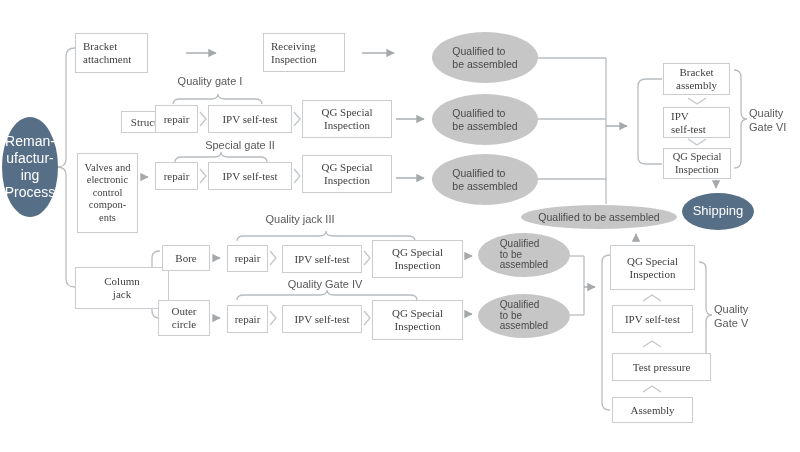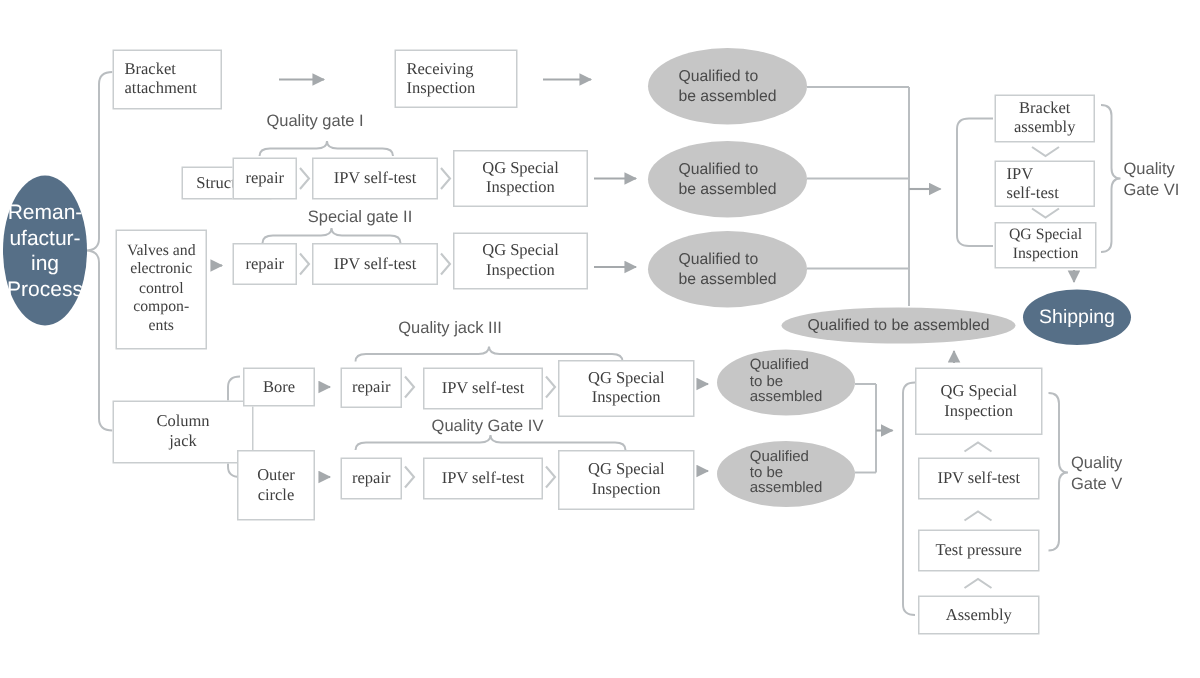--- a/index.html
+++ b/index.html
@@ -159,35 +159,35 @@
   <div class="box" style="left:162px;top:245px;width:48px;height:26px;">Bore</div>
   <div class="box" style="left:227px;top:245px;width:41px;height:27px;">repair</div>
   <div class="box" style="left:282px;top:245px;width:80px;height:28px;">IPV self-test</div>
   <div class="box" style="left:372px;top:240px;width:91px;height:38px;">QG Special
 Inspection</div>
   <div class="ell tri" style="left:478px;top:233px;width:92px;height:44px;">Qualified
 to be
 assembled</div>
 
   <div class="lbl" style="left:325px;top:285px;">Quality Gate IV</div>
-  <div class="box" style="left:158px;top:300px;width:52px;height:47px;">Outer
+  <div class="box" style="left:158px;top:300px;width:52px;height:36px;">Outer
 circle</div>
   <div class="box" style="left:227px;top:305px;width:41px;height:28px;">repair</div>
   <div class="box" style="left:282px;top:305px;width:80px;height:28px;">IPV self-test</div>
   <div class="box" style="left:372px;top:300px;width:91px;height:40px;">QG Special
 Inspection</div>
   <div class="ell tri" style="left:478px;top:294px;width:92px;height:44px;">Qualified
 to be
 assembled</div>
 
   <div class="ell wide" style="left:521px;top:205px;width:156px;height:24px;">Qualified to be assembled</div>
   <div class="box" style="left:610px;top:245px;width:85px;height:45px;">QG Special
 Inspection</div>
   <div class="box" style="left:612px;top:305px;width:81px;height:28px;">IPV self-test</div>
-  <div class="box" style="left:612px;top:353px;width:81px;height:28px;">Test pressure</div>
+  <div class="box" style="left:612px;top:353px;width:99px;height:28px;">Test pressure</div>
   <div class="box" style="left:612px;top:397px;width:81px;height:26px;">Assembly</div>
   <div class="lbl leftal" style="left:714px;top:303px;">Quality
 Gate V</div>
 
   <div class="box" style="left:663px;top:63px;width:67px;height:32px;">Bracket
 assembly</div>
   <div class="box left" style="left:663px;top:107px;width:67px;height:31px;">IPV
 self-test</div>
   <div class="box small" style="left:663px;top:148px;width:68px;height:31px;">QG Special
 Inspection</div>

